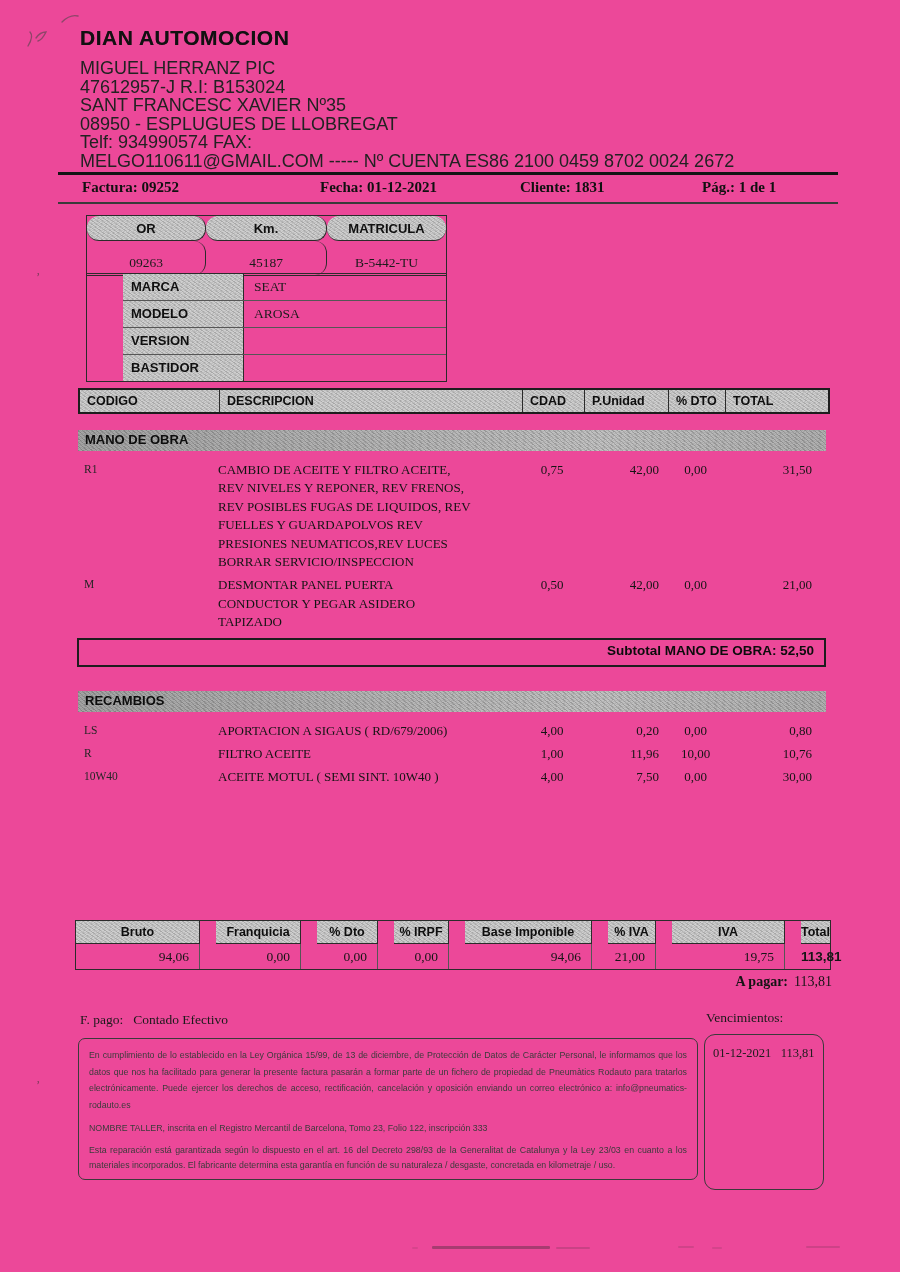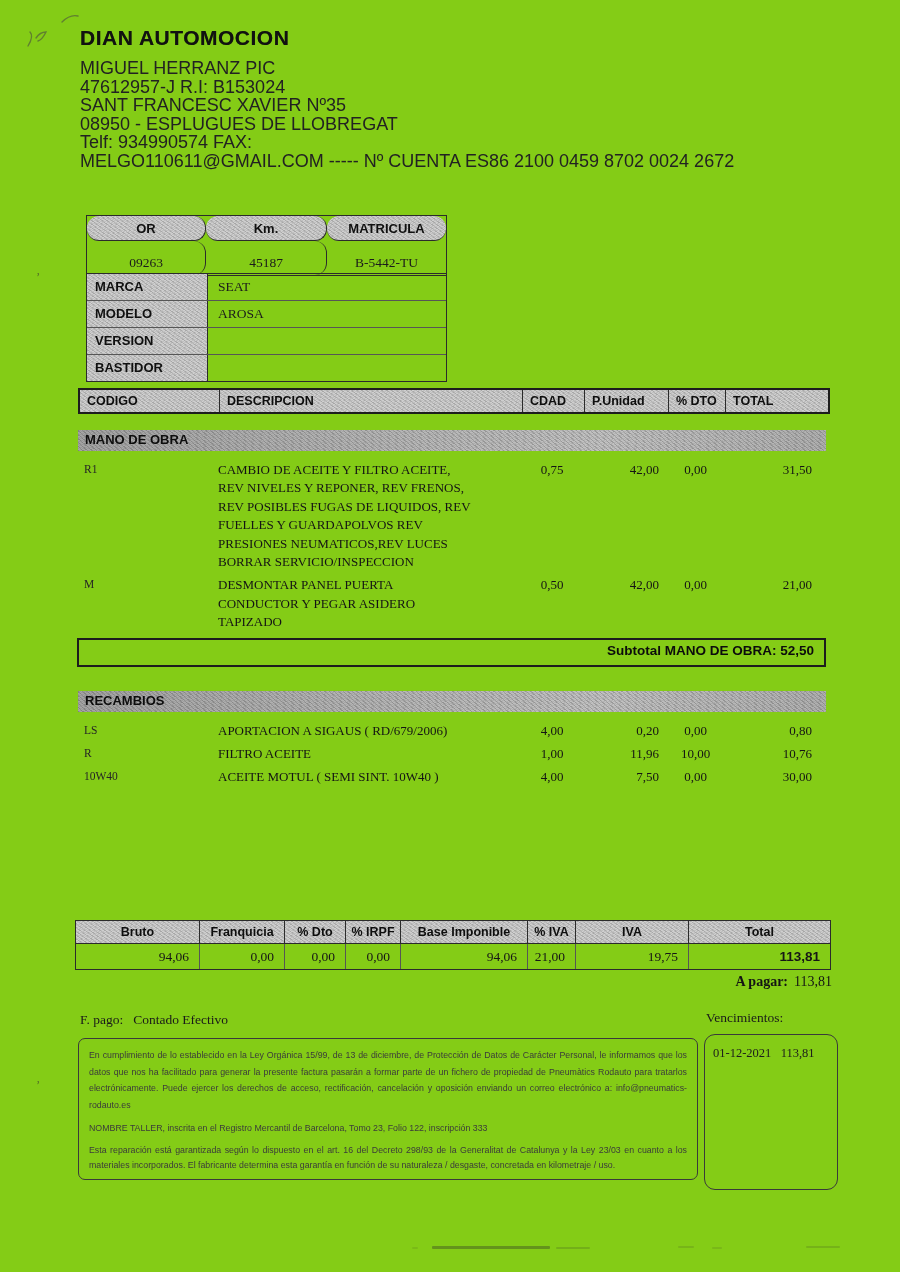--- a/index.html
+++ b/index.html
@@ -1,17 +1,17 @@
 <!DOCTYPE html>
 <html><head>
 <meta charset="utf-8">
 <style>
   html,body{margin:0;padding:0;background:#ffffff;}
   .page{
-    position:relative;width:900px;height:1272px;background:#84cc16;overflow:hidden;
+    position:relative;width:900px;height:1272px;background:#ec4899;overflow:hidden;
     font-family:"Liberation Sans",sans-serif;color:#1c1c1c;
   }
 
   
   .shade{
     background-color:#cfcfcf;
     background-image:
       repeating-linear-gradient(37deg, rgba(40,40,40,.16) 0 1px, transparent 1px 3px),
       repeating-linear-gradient(-29deg, rgba(60,60,60,.10) 0 1px, transparent 1px 2px);
   }
@@ -45,21 +45,21 @@
   
   .or-table{position:absolute;left:86px;top:215px;width:359px;border:1.5px solid #2b2b2b;}
   .or-row{display:grid;grid-template-columns:119px 121px 1fr;}
   .or-row .cell{border-right:1px solid #2b2b2b;text-align:center;border-radius:12px;}
   .or-row .cell:last-child{border-right:none;}
   .or-head .cell{font-weight:bold;font-size:13px;padding:5px 0 4px;border-bottom:1px solid #2b2b2b;color:#101010;}
   .or-vals .cell{font-family:"Liberation Serif",serif;font-size:13.5px;padding:14px 0 4px;color:#1b1b1b;}
 
   
   .veh-table{position:absolute;left:86px;top:273px;width:359px;border:1.5px solid #2b2b2b;}
-  .veh-row{display:grid;grid-template-columns:121px 1fr;border-bottom:1px solid #565656;}
+  .veh-row{display:grid;grid-template-columns:121px 1fr;border-bottom:1px solid #565656;margin-left:36px;}
   .veh-row:last-child{border-bottom:none;}
   .veh-label{font-weight:bold;font-size:13px;padding:5px 0 5px 8px;border-right:1px solid #2b2b2b;color:#101010;}
   .veh-value{font-family:"Liberation Serif",serif;font-size:13.5px;padding:5px 0 5px 10px;min-height:16px;}
 
   
   .items-grid{display:grid;grid-template-columns:140px 303px 62px 84px 57px 1fr;}
 
   .items-header{
     position:absolute;left:78px;top:388px;width:748px;
     border:2px solid #1d1d1d;
@@ -85,21 +85,21 @@
   .num-total{text-align:right;padding-right:14px;}
 
   .subtotal-box{
     border:2px solid #1d1d1d;height:22px;margin:6px 0 24px -1px;
     text-align:right;font-weight:bold;font-size:13.5px;color:#0c0c0c;
     padding:3px 10px 0 0;box-sizing:content-box;
   }
 
   
   .totals{position:absolute;left:75px;top:920px;width:754px;border:1.5px solid #2b2b2b;}
-  .totals-row{display:grid;grid-template-columns:124px 85px 61px 55px 127px 48px 113px 1fr;}
+  .totals-row{display:grid;grid-template-columns:124px 85px 61px 55px 127px 48px 113px 1fr;gap:16px;}
   .totals-head .cell{
     font-weight:bold;font-size:12.5px;text-align:center;color:#0e0e0e;
     padding:4px 0;border-right:1px solid #2b2b2b;border-bottom:1px solid #2b2b2b;
   }
   .totals-vals .cell{
     font-family:"Liberation Serif",serif;font-size:13.5px;text-align:right;
     padding:5px 10px 4px 0;border-right:1px solid #565656;color:#161616;
   }
   .totals-row .cell:last-child{border-right:none;}
   .totals-vals .cell.total-strong{font-family:"Liberation Sans",sans-serif;font-weight:bold;font-size:13.5px;}
@@ -117,21 +117,21 @@
   .legal-box{
     position:absolute;left:78px;top:1038px;width:620px;height:142px;
     border:1px solid #3a3a3a;border-radius:7px;box-sizing:border-box;
     padding:8px 10px;color:#3b3b3b;
   }
   .legal-box p{margin:0 0 9px;font-size:8.8px;line-height:16.5px;text-align:justify;}
   .legal-box p:nth-child(2){line-height:12px;}
   .legal-box p:last-child{margin-bottom:0;line-height:15px;}
 
   .venc-box{
-    position:absolute;left:704px;top:1034px;width:134px;height:156px;
+    position:absolute;left:704px;top:1034px;width:120px;height:156px;
     border:1.5px solid #3a3a3a;border-radius:11px;box-sizing:border-box;
     padding:8px 0 0 8px;
   }
   .venc-entry{font-family:"Liberation Serif",serif;font-size:12.5px;color:#1c1c1c;white-space:pre;}
 
   
   .scribble{position:absolute;left:22px;top:8px;opacity:.55;}
   .speck{position:absolute;font-family:"Liberation Serif",serif;font-size:13px;color:#333;opacity:.6;}
   .speck1{left:36px;top:262px;}
   .speck2{left:36px;top:1070px;}
@@ -157,20 +157,26 @@
     <div class="company-lines">
         <div class="addr-line">MIGUEL HERRANZ PIC</div>
         <div class="addr-line">47612957-J R.I: B153024</div>
         <div class="addr-line">SANT FRANCESC XAVIER Nº35</div>
         <div class="addr-line">08950 - ESPLUGUES DE LLOBREGAT</div>
         <div class="addr-line">Telf: 934990574  FAX:</div>
         <div class="addr-line">MELGO110611@GMAIL.COM ----- Nº CUENTA ES86 2100 0459 8702 0024 2672</div>
       </div>
   </header>
 
+  <div class="invoice-bar">
+    <span class="ib-factura">Factura: 09252</span>
+    <span class="ib-fecha">Fecha: 01-12-2021</span>
+    <span class="ib-cliente">Cliente: 1831</span>
+    <span class="ib-pag">Pág.: 1 de 1</span>
+  </div>
 
   <div class="or-table">
     <div class="or-row or-head">
         <div class="cell shade">OR</div>
         <div class="cell shade">Km.</div>
         <div class="cell shade">MATRICULA</div>
       </div>
     <div class="or-row or-vals">
         <div class="cell">09263</div>
         <div class="cell">45187</div>

